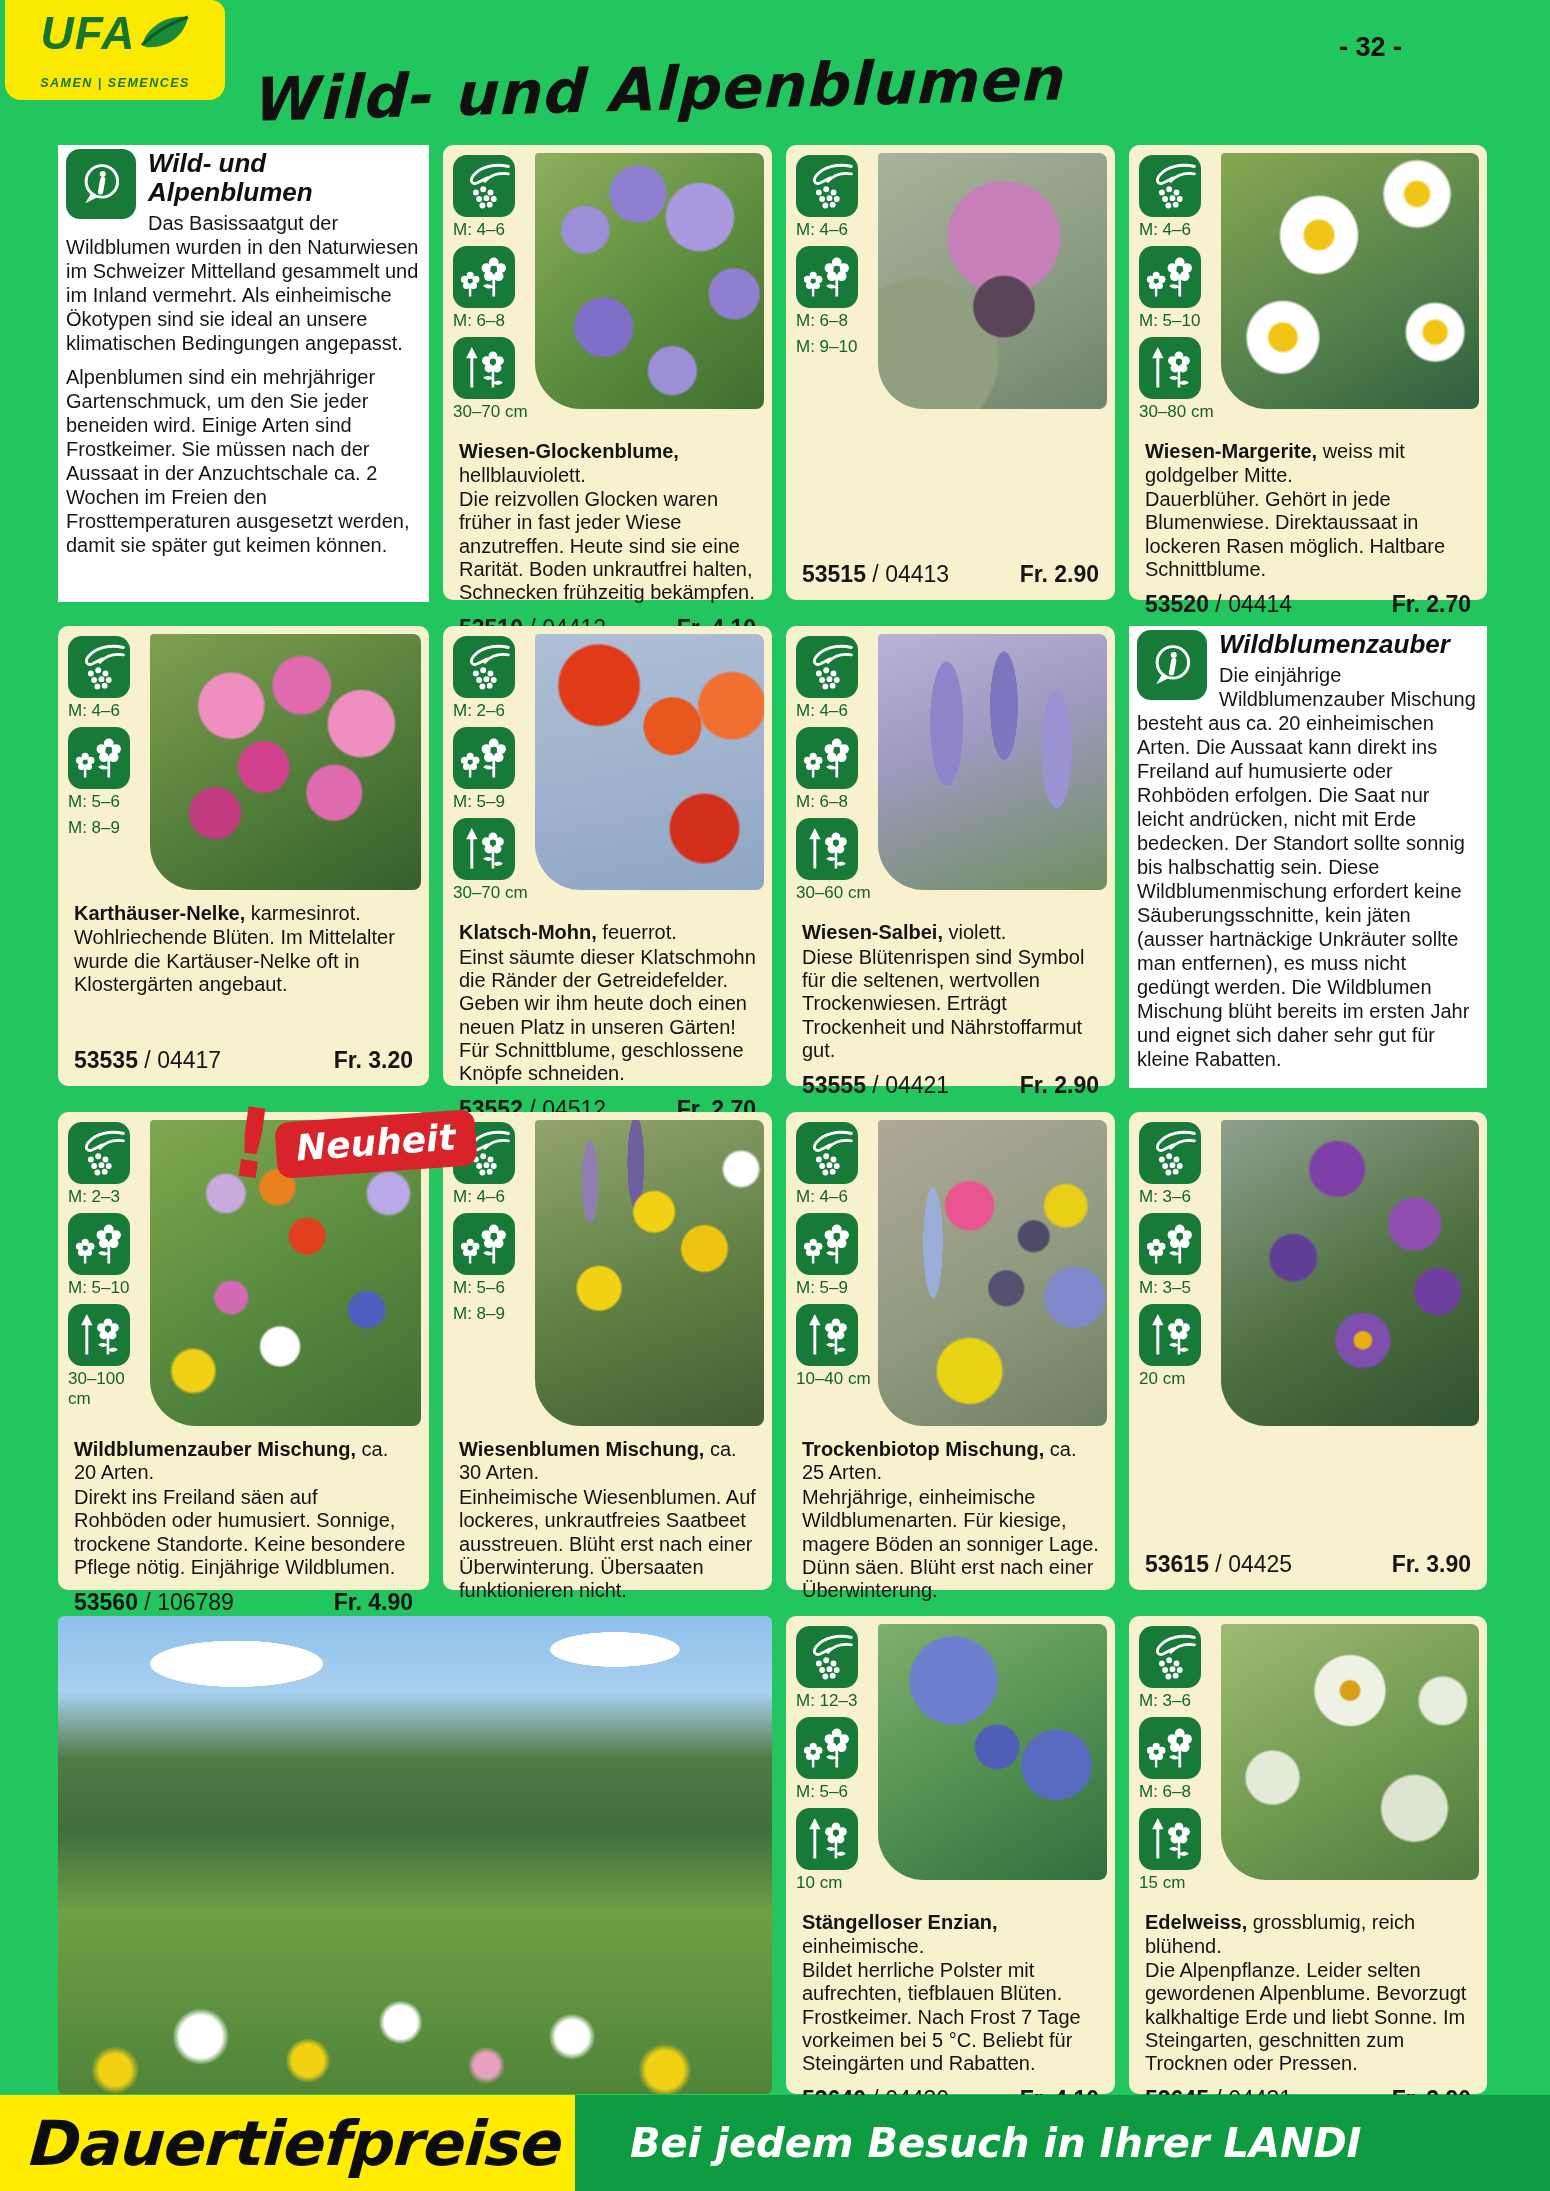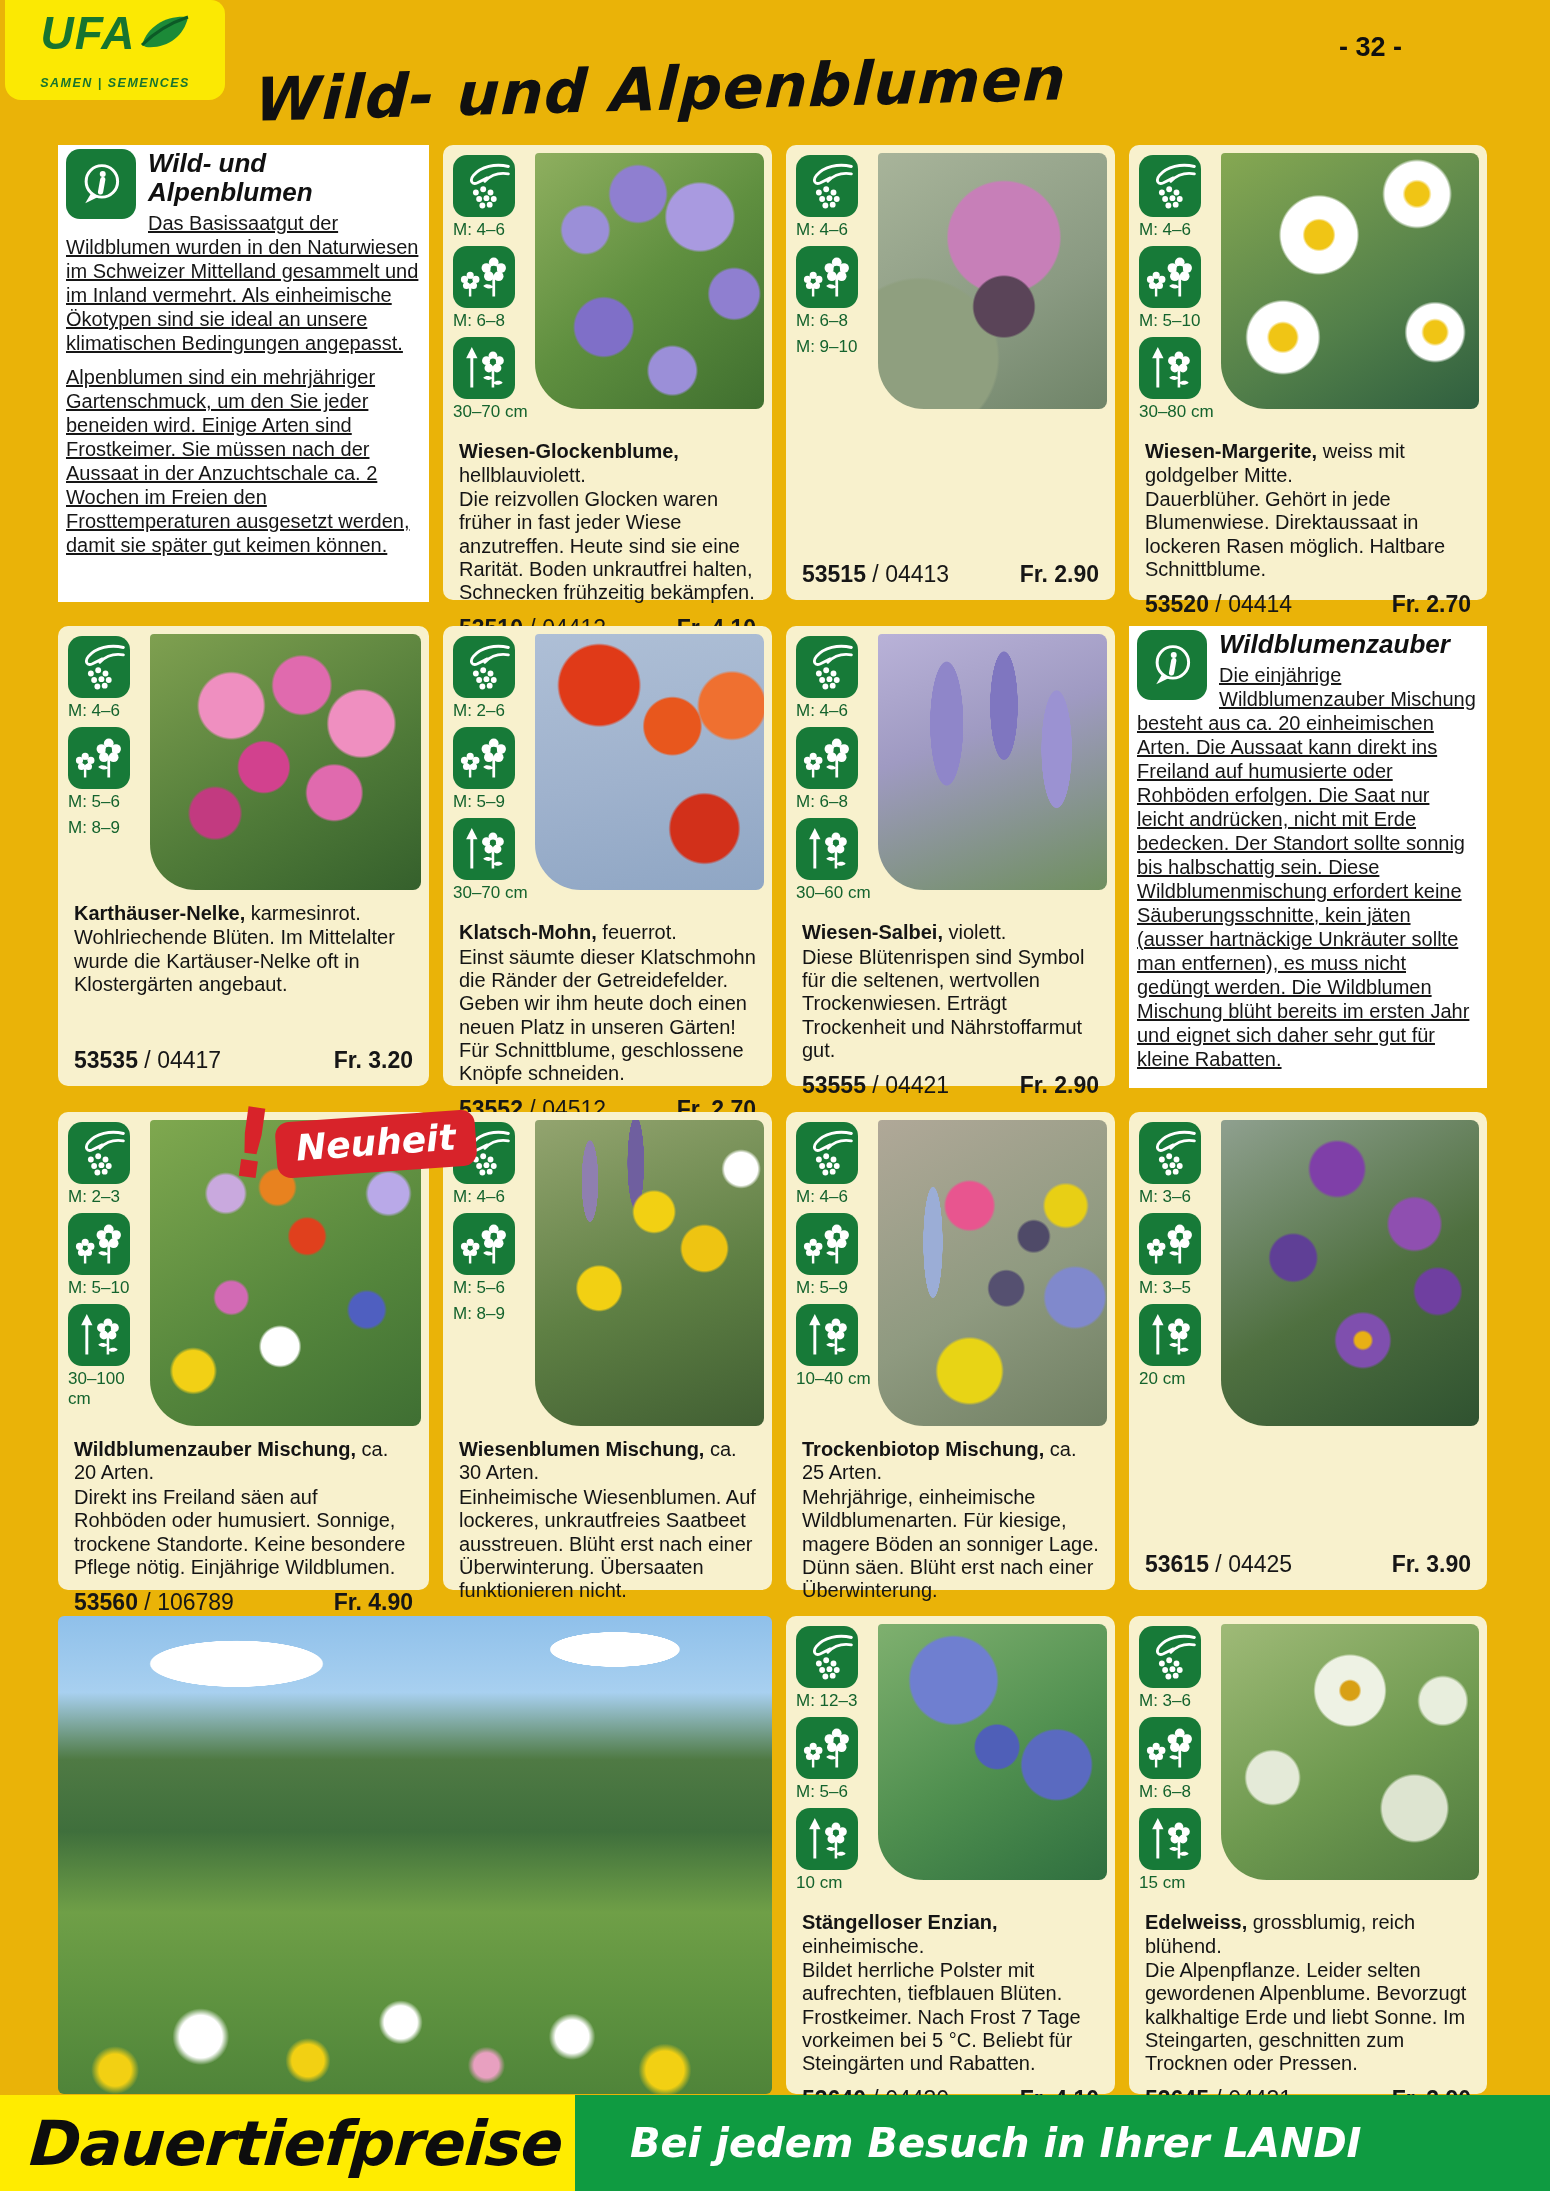--- a/index.html
+++ b/index.html
@@ -1,16 +1,16 @@
 <!DOCTYPE html>
 <html lang="de"><head>
 <meta charset="utf-8">
 <style>
   html,body{margin:0;padding:0;background:#e8e8e8;}
-  .page{position:relative;width:1550px;height:2191px;background:#eab308;overflow:hidden;
+  .page{position:relative;width:1550px;height:2191px;background:#22c55e;overflow:hidden;
         font-family:"Liberation Sans",sans-serif;color:#161616;margin:0 auto;}
 
   
   .logo-box{position:absolute;left:5px;top:0;width:220px;height:100px;background:#fbe903;
             border-radius:0 14px 16px 16px;display:flex;flex-direction:column;align-items:center;justify-content:center;}
   .logo-brand-row{display:flex;align-items:center;gap:2px;}
   .logo-brand{font-size:46px;font-weight:900;font-style:italic;color:#17742f;letter-spacing:1px;line-height:1;}
   .logo-sub{font-size:12.5px;font-weight:700;font-style:italic;color:#17742f;letter-spacing:1.5px;margin-top:20px;}
   .reg-mark{position:absolute;left:18px;top:18px;width:12px;height:13px;display:flex;flex-direction:column;}
   .reg-mark span{flex:1;}
@@ -51,21 +51,21 @@
   .nb{background:#d8232a;color:#fff;font-weight:700;font-style:italic;font-size:36px;
       padding:6px 20px 9px 20px;border-radius:14px;transform:rotate(-4deg);margin-left:2px;margin-top:8px;
       font-family:"DejaVu Sans",sans-serif;}
 
   
   .info-box{background:#fff;padding:2px 6px 0 8px;font-size:20px;line-height:1.2;}
   .info-icon{float:left;width:70px;height:70px;background:#177a38;border-radius:14px;margin:2px 12px 6px 0;
              display:flex;align-items:center;justify-content:center;}
   .info-icon svg{width:56px;height:56px;}
   .info-box h3{margin:2px 0 4px 0;font-size:26px;font-style:italic;font-weight:700;line-height:1.12;color:#101010;}
-  .info-box p{margin:0 0 10px 0;text-decoration:underline;}
+  .info-box p{margin:0 0 10px 0;}
 
   
   .landscape-cell .photo-big{width:100%;height:100%;border-radius:6px;}
 
   
   .footer{position:absolute;left:0;bottom:0;width:1550px;height:96px;display:flex;}
   .footer-yellow{width:575px;background:#ffec00;display:flex;align-items:center;padding-left:30px;box-sizing:border-box;}
   .footer-yellow span{font-size:62px;font-weight:900;font-style:italic;color:#0d0d0d;letter-spacing:-1px;
                       transform:skewX(-4deg);font-family:"DejaVu Sans",sans-serif;}
   .footer-green{flex:1;background:#0f9b41;display:flex;align-items:center;padding-left:55px;}

